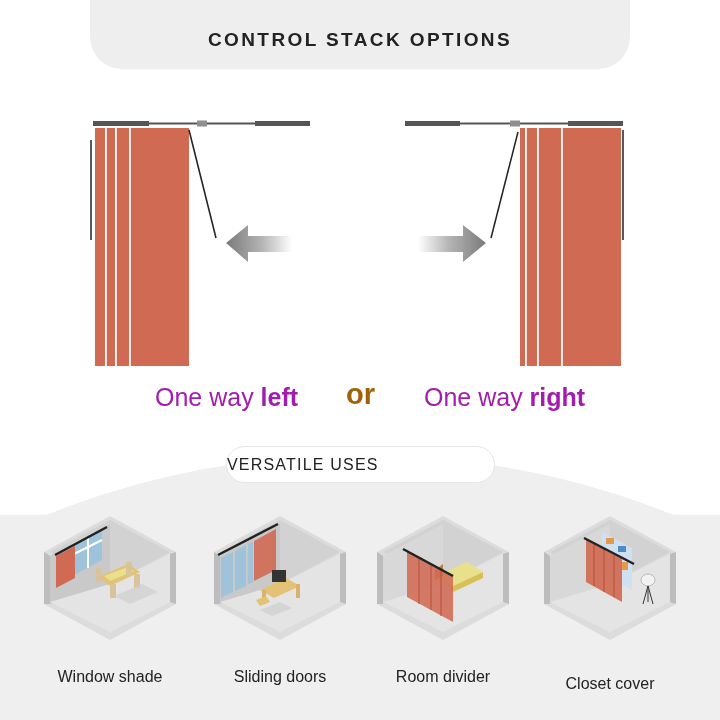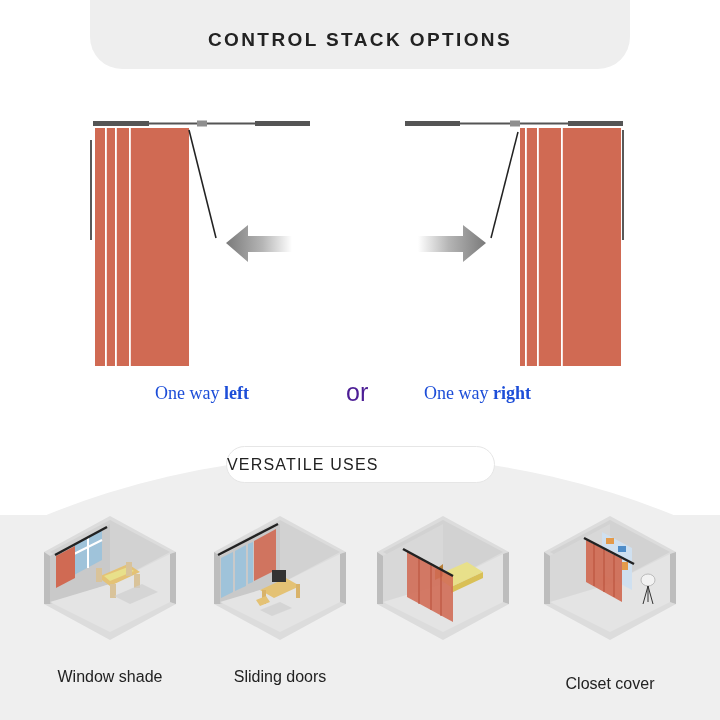--- a/index.html
+++ b/index.html
@@ -12,25 +12,25 @@
     display: flex; align-items: flex-end; justify-content: center; padding-bottom: 18px;
   }
   .title-text {
     font-size: 19px; font-weight: 700; letter-spacing: 2.4px; color: #222222;
   }
 
   .diagram { position: absolute; top: 110px; width: 240px; height: 260px; }
   .diagram svg { position: absolute; left: 0; top: 0; }
 
   .caption {
-    position: absolute; top: 383px; font-size: 18px; color: #1d4ed8; white-space: nowrap; font-family: Liberation Serif, serif;
+    position: absolute; top: 383px; font-size: 25px; color: #a21caf; white-space: nowrap;
   }
   .caption b { font-weight: 700; }
   .or-text {
-    position: absolute; top: 378px; left: 346px; font-size: 25px; color: #4c1d95; font-weight: 400;
+    position: absolute; top: 378px; left: 346px; font-size: 29px; color: #a16207; font-weight: 700;
   }
 
   .bottom-area {
     position: absolute; left: 0; top: 455px; width: 720px; height: 265px;
     overflow: hidden;
   }
   .bottom-bg {
     position: absolute; left: -300px; top: 0; width: 1320px; height: 1000px;
     background: #efefef; border-radius: 50%;
   }
@@ -191,20 +191,21 @@
     <polygon points="140,42 146,40 146,92 140,90" fill="#bdbdbd"></polygon>
     <polygon points="72,64 104,50 120,60 88,75" fill="#e8e08a"></polygon>
     <polygon points="88,75 120,60 120,66 88,81" fill="#d9c056"></polygon>
     <polygon points="72,58 80,52 80,64 72,68" fill="#b8803a"></polygon>
     <polygon points="44,39 90,64 90,110 44,85" fill="#d06a53" opacity="0.88"></polygon>
     <line x1="56" y1="45" x2="56" y2="92" stroke="#b84f39" stroke-width="1"></line>
     <line x1="68" y1="51" x2="68" y2="98" stroke="#b84f39" stroke-width="1"></line>
     <line x1="78" y1="57" x2="78" y2="104" stroke="#b84f39" stroke-width="1"></line>
     <line x1="40" y1="37" x2="90" y2="64" stroke="#222" stroke-width="2.5"></line>
   </svg>
+  <div class="use-label" style="top:155px;">Room divider</div>
 </div>
 
 <div class="use-item" style="left:530px;">
   <svg width="160" height="130" viewBox="0 0 160 130">
     <polygon points="80,4 146,40 146,92 80,128 14,92 14,40" fill="#dcdcdc"></polygon>
     <polygon points="80,8 140,40 80,72 20,40" fill="#d2d2d2"></polygon>
     <polygon points="20,44 80,12 80,72 20,92" fill="#d8d8d8"></polygon>
     <polygon points="80,72 140,42 140,90 80,120 20,90" fill="#e4e4e4"></polygon>
     <polygon points="14,40 20,44 20,92 14,92" fill="#bdbdbd"></polygon>
     <polygon points="140,42 146,40 146,92 140,90" fill="#bdbdbd"></polygon>

